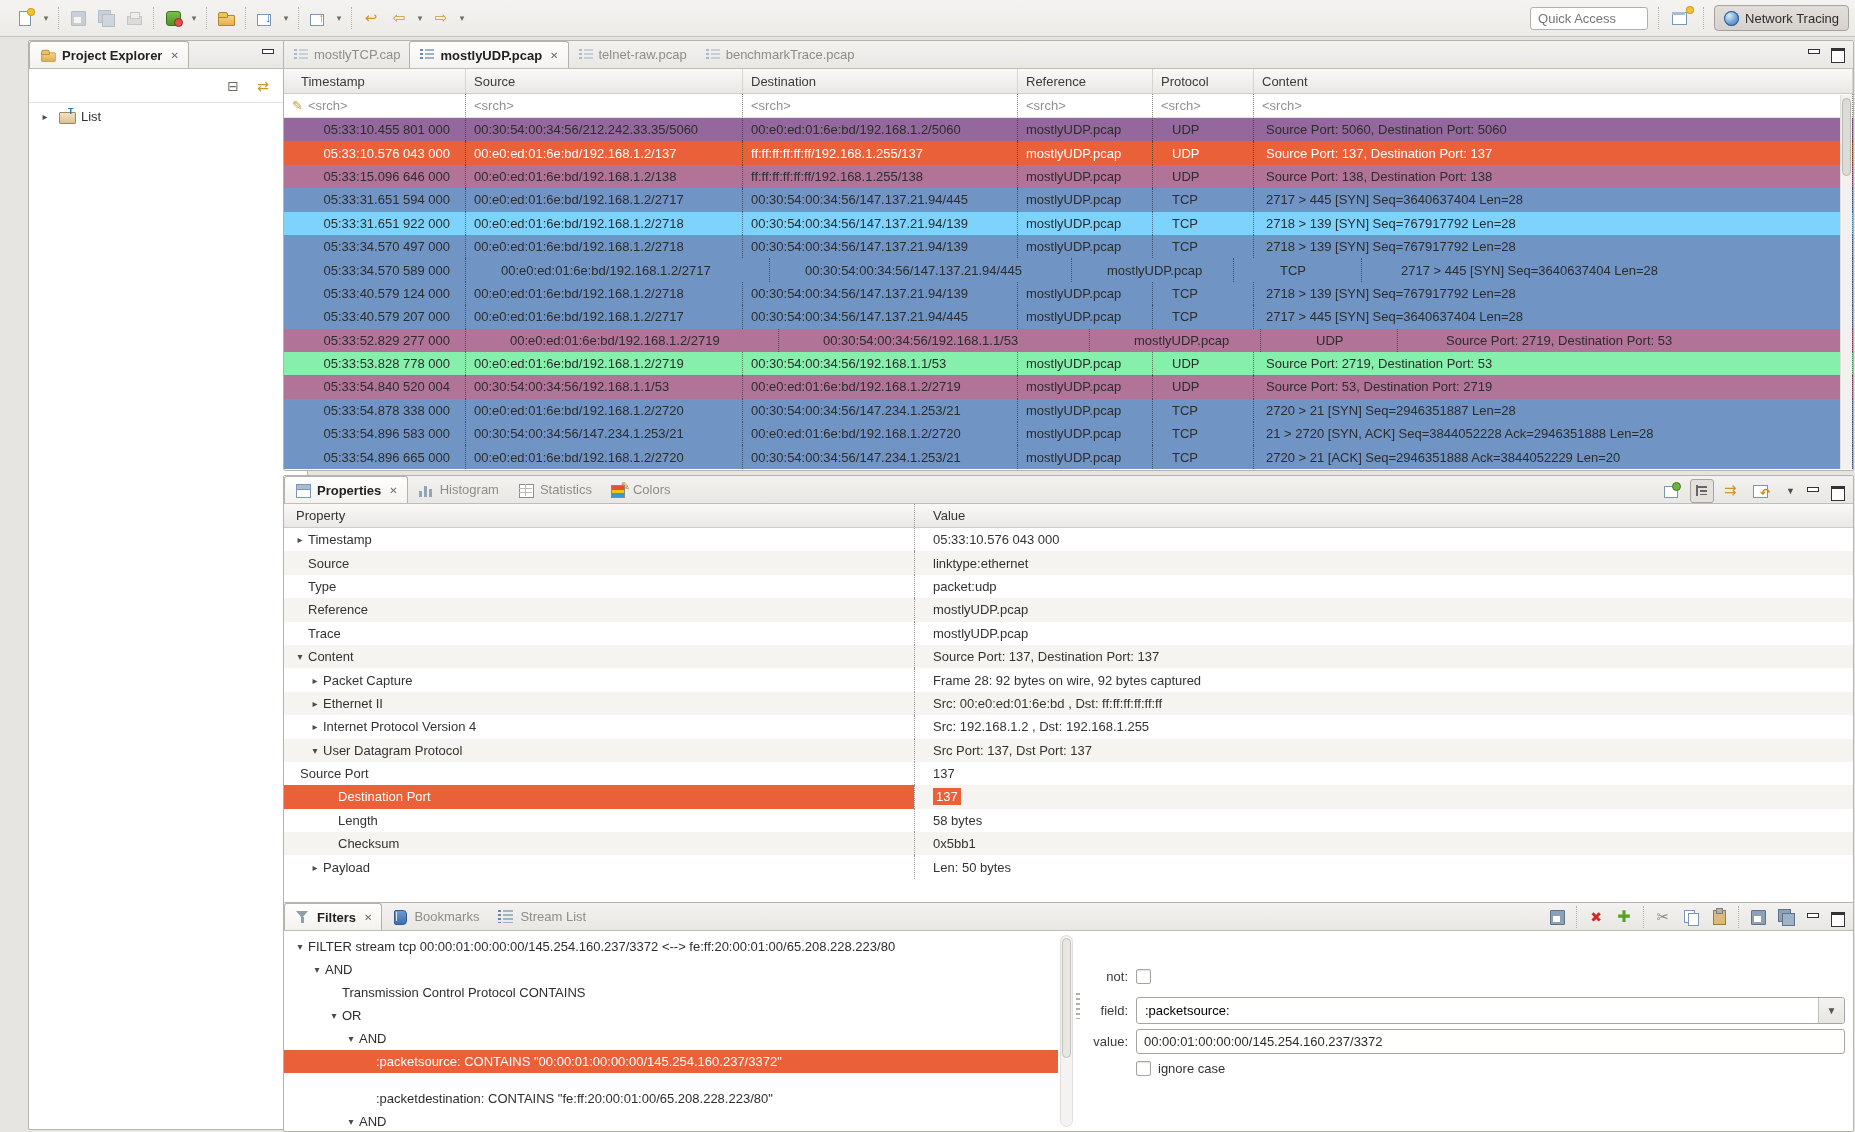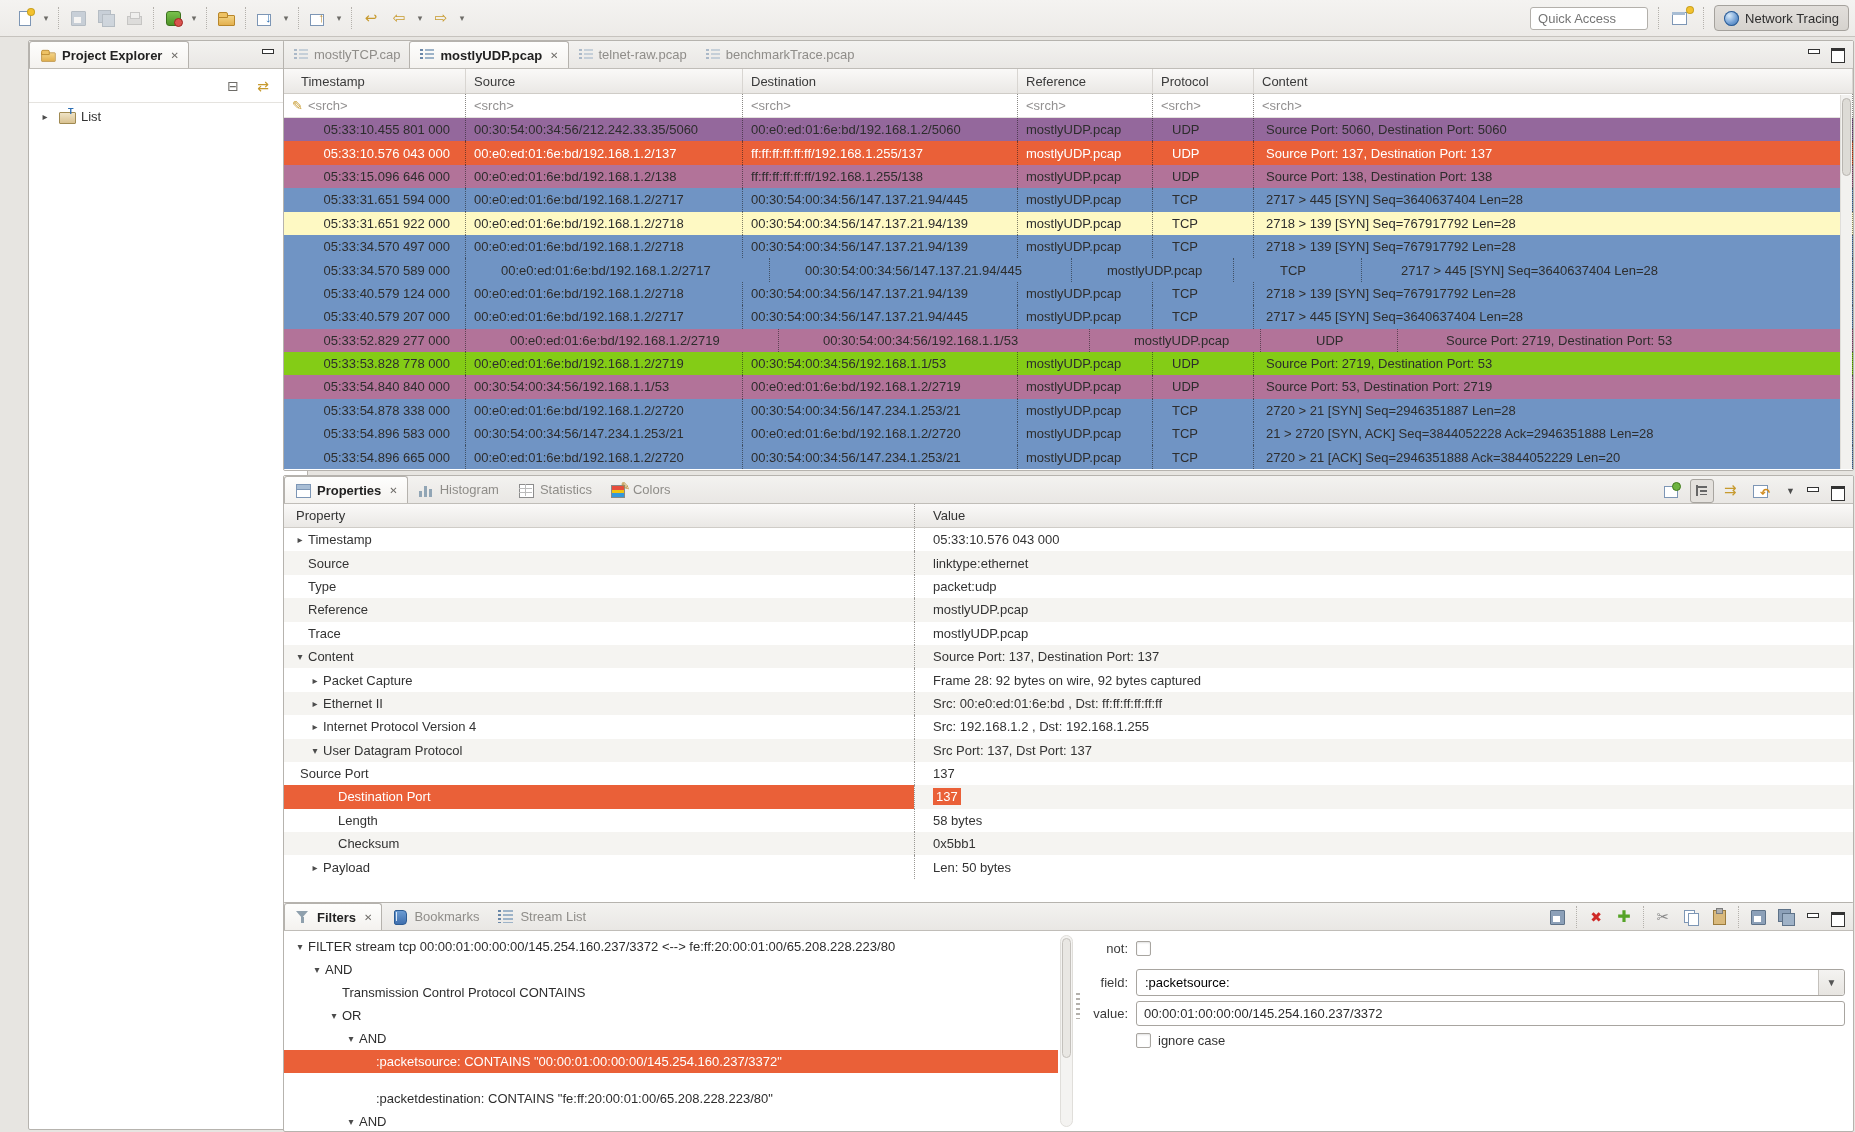--- a/index.html
+++ b/index.html
@@ -149,21 +149,21 @@
   .filters-body{position:relative;height:202px;}
   .f-row{height:23px;display:flex;align-items:center;white-space:nowrap;color:#2d2d2d;}
   .f-row.sel{background:#ea6038;color:#fff;}
   .f-row.sel .tw{color:#fff;}
   .ftree{position:absolute;left:0;top:4px;width:774px;overflow:hidden;}
   .ftree-sb{position:absolute;left:776px;top:4px;width:13px;height:192px;background:#f4f3f1;border:1px solid #e0deda;border-radius:7px;}
   .ftree-sb .thumb{position:absolute;left:1px;top:2px;width:9px;height:120px;background:#e9e7e3;border:1px solid #c4c1bc;border-radius:5px;}
   .handle-dots{position:absolute;left:792px;top:62px;width:4px;height:26px;
     background:repeating-linear-gradient(#b4b1ac 0 2px,transparent 2px 5px);}
   .fform{position:absolute;left:800px;top:0;right:8px;}
-  .fform .frow{position:absolute;display:flex;align-items:center;}
+  .fform .frow{position:absolute;display:flex;align-items:center;margin-top:28px;}
   .flabel-txt{width:44px;text-align:right;margin-right:8px;color:#3a3a3a;}
   .cb{width:15px;height:15px;background:#fff;border:1px solid #a8a5a0;border-radius:2px;box-shadow:inset 0 1px 2px rgba(0,0,0,.12);}
   .combo{display:flex;align-items:center;height:27px;background:#fff;border:1px solid #a8a5a0;border-radius:3px;flex:1;}
   .combo .ctext{flex:1;padding-left:8px;color:#000000;}
   .combo .cbtn{width:26px;align-self:stretch;border-left:1px solid #c4c1bc;display:flex;align-items:center;justify-content:center;color:#555;font-size:10px;background:linear-gradient(#f4f3f1,#e7e5e1);border-radius:0 3px 3px 0;}
   .txtinput{flex:1;height:25px;border:1px solid #a8a5a0;border-radius:3px;padding:0 7px;font:13px "Liberation Sans",sans-serif;color:#2d2d2d;background:#fff;}
 </style>
 </head>
 <body>
 
@@ -347,21 +347,21 @@
     <div class="content">Source Port: 138, Destination Port: 138</div>
   </div>
       <div class="pkt-row" style="background: rgb(112, 148, 196);">
     <div class="ts">05:33:31.651 594 000</div>
     <div>00:e0:ed:01:6e:bd/192.168.1.2/2717</div>
     <div>00:30:54:00:34:56/147.137.21.94/445</div>
     <div>mostlyUDP.pcap</div>
     <div class="proto">TCP</div>
     <div class="content">2717 &gt; 445 [SYN] Seq=3640637404 Len=28</div>
   </div>
-      <div class="pkt-row" style="background: #fef9c3;">
+      <div class="pkt-row" style="background: #7dd3fc;">
     <div class="ts">05:33:31.651 922 000</div>
     <div>00:e0:ed:01:6e:bd/192.168.1.2/2718</div>
     <div>00:30:54:00:34:56/147.137.21.94/139</div>
     <div>mostlyUDP.pcap</div>
     <div class="proto">TCP</div>
     <div class="content">2718 &gt; 139 [SYN] Seq=767917792 Len=28</div>
   </div>
       <div class="pkt-row" style="background: rgb(112, 148, 196);">
     <div class="ts">05:33:34.570 497 000</div>
     <div>00:e0:ed:01:6e:bd/192.168.1.2/2718</div>
@@ -395,30 +395,30 @@
     <div class="content">2717 &gt; 445 [SYN] Seq=3640637404 Len=28</div>
   </div>
       <div class="pkt-row" style="background: rgb(178, 115, 153); gap: 36px;">
     <div class="ts">05:33:52.829 277 000</div>
     <div>00:e0:ed:01:6e:bd/192.168.1.2/2719</div>
     <div>00:30:54:00:34:56/192.168.1.1/53</div>
     <div>mostlyUDP.pcap</div>
     <div class="proto">UDP</div>
     <div class="content">Source Port: 2719, Destination Port: 53</div>
   </div>
-      <div class="pkt-row" style="background: #84cc16;">
+      <div class="pkt-row" style="background: #86efac;">
     <div class="ts">05:33:53.828 778 000</div>
     <div>00:e0:ed:01:6e:bd/192.168.1.2/2719</div>
     <div>00:30:54:00:34:56/192.168.1.1/53</div>
     <div>mostlyUDP.pcap</div>
     <div class="proto">UDP</div>
     <div class="content">Source Port: 2719, Destination Port: 53</div>
   </div>
       <div class="pkt-row" style="background: rgb(178, 115, 153);">
-    <div class="ts">05:33:54.840 840 000</div>
+    <div class="ts">05:33:54.840 520 004</div>
     <div>00:30:54:00:34:56/192.168.1.1/53</div>
     <div>00:e0:ed:01:6e:bd/192.168.1.2/2719</div>
     <div>mostlyUDP.pcap</div>
     <div class="proto">UDP</div>
     <div class="content">Source Port: 53, Destination Port: 2719</div>
   </div>
       <div class="pkt-row" style="background: rgb(112, 148, 196);">
     <div class="ts">05:33:54.878 338 000</div>
     <div>00:e0:ed:01:6e:bd/192.168.1.2/2720</div>
     <div>00:30:54:00:34:56/147.234.1.253/21</div>

